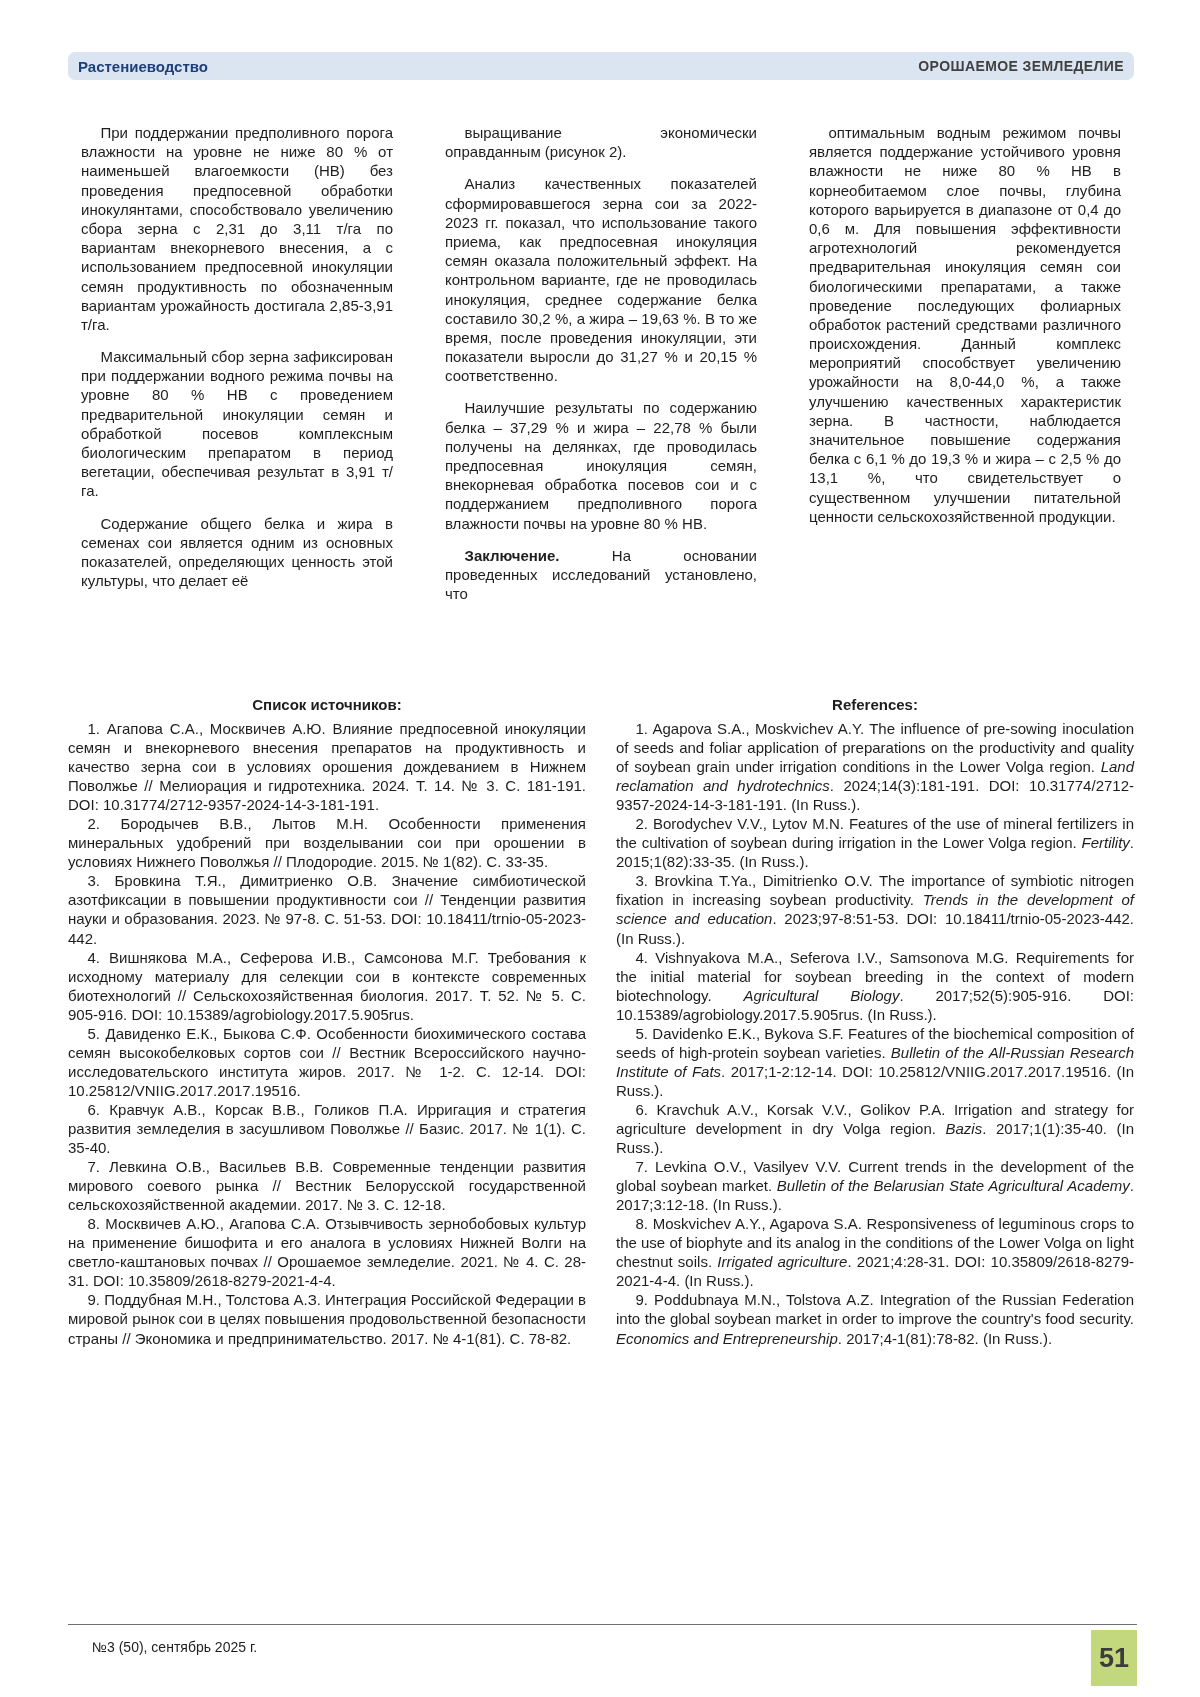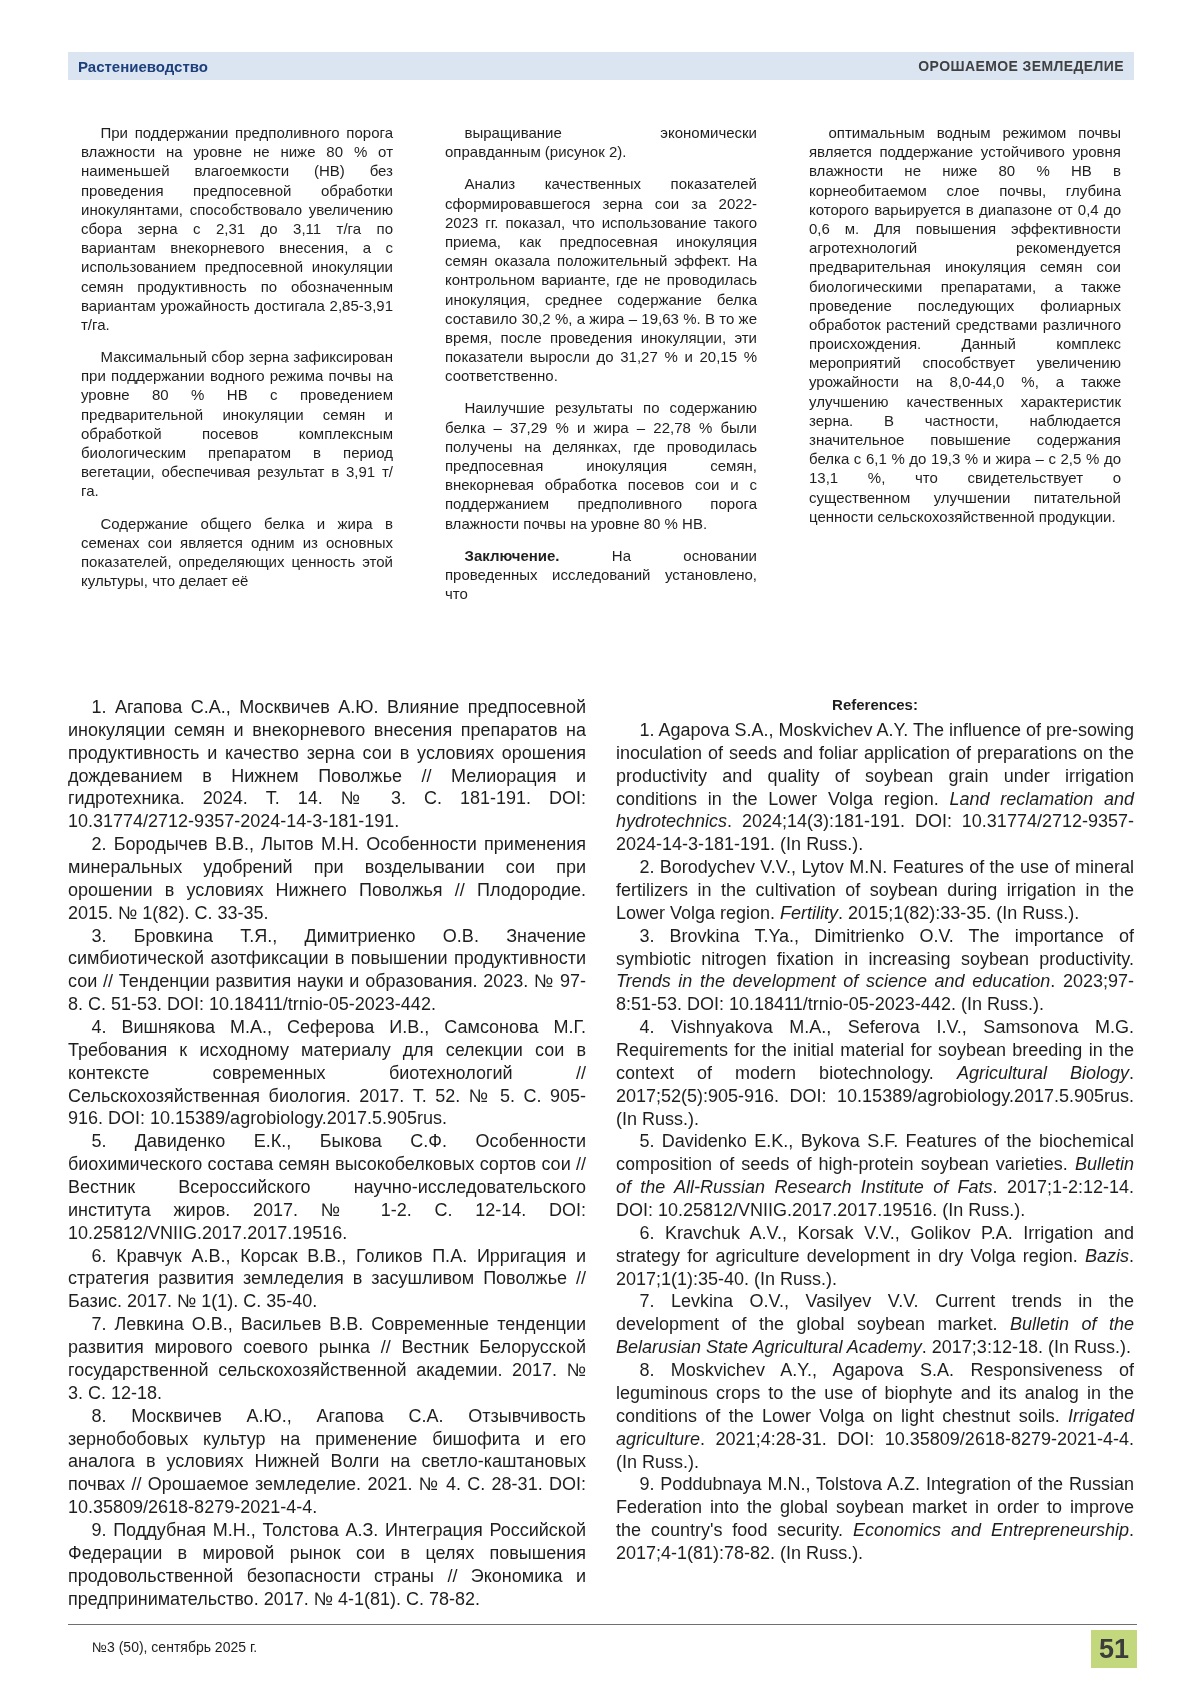--- a/index.html
+++ b/index.html
@@ -6,21 +6,21 @@
   body{
     width:1200px;height:1697px;position:relative;background:#ffffff;
     font-family:"Liberation Sans",sans-serif;color:#1e1e1e;
   }
   .page{position:absolute;inset:0;overflow:hidden;}
 
   
   .header-bar{
     position:absolute;top:52px;left:68px;width:1066px;height:28px;
     background:#dbe5f1;display:flex;align-items:center;justify-content:space-between;
-    padding:0 10px;box-sizing:border-box;
+    padding:0 10px;box-sizing:border-box;border-radius:7px;
   }
   .header-left{font-weight:bold;font-size:15px;color:#1d3f7b;}
   .header-right{font-weight:bold;font-size:14px;color:#404040;letter-spacing:0.4px;}
 
   
   .article{
     position:absolute;top:110px;left:68px;width:1066px;
     display:grid;grid-template-columns:1fr 1fr 1fr;column-gap:26px;
   }
   .col p{
@@ -30,33 +30,33 @@
   .col p b{font-weight:bold;}
 
   
   .references{
     position:absolute;top:696px;left:68px;width:1066px;
     display:grid;grid-template-columns:1fr 1fr;column-gap:30px;
   }
   .ref-col h3{margin:0 0 6px;text-align:center;font-size:15px;font-weight:bold;color:#1e1e1e;}
   .ref-col p{
     margin:0;text-indent:1.3em;text-align:justify;
-    font-size:18px;line-height:1.27;
+    font-size:15px;line-height:1.27;
   }
   .ref-col p i{font-style:italic;}
 
   
   .footer{
     position:absolute;top:1624px;left:68px;width:1069px;
     border-top:1.5px solid #6f6f6f;
     display:flex;align-items:flex-start;justify-content:space-between;
   }
   .issue{font-size:14px;padding-top:14px;color:#1e1e1e;margin-left:24px;}
   .page-badge{
-    margin-top:5px;width:46px;height:38px;background:#c3d87c;
+    margin-top:5px;width:46px;height:56px;background:#c3d87c;
     display:flex;align-items:center;justify-content:center;
     font-size:27px;font-weight:bold;color:#3c3c3c;
   }
 </style>
 </head>
 <body>
 
 <div class="page">
 
   <div class="header-bar">
@@ -76,20 +76,21 @@
         <p>Наилучшие результаты по содержанию белка – 37,29 % и жира – 22,78 % были получены на делянках, где проводилась предпосевная инокуляция семян, внекорневая обработка посевов сои и с поддержанием предполивного порога влажности почвы на уровне 80 % НВ.</p>
         <p><b>Заключение.</b> На основании проведенных исследований установлено, что</p>
       </div>
     <div class="col">
         <p>оптимальным водным режимом почвы является поддержание устойчивого уровня влажности не ниже 80 % НВ в корнеобитаемом слое почвы, глубина которого варьируется в диапазоне от 0,4 до 0,6 м. Для повышения эффективности агротехнологий рекомендуется предварительная инокуляция семян сои биологическими препаратами, а также проведение последующих фолиарных обработок растений средствами различного происхождения. Данный комплекс мероприятий способствует увеличению урожайности на 8,0-44,0 %, а также улучшению качественных характеристик зерна. В частности, наблюдается значительное повышение содержания белка с 6,1 % до 19,3 % и жира – с 2,5 % до 13,1 %, что свидетельствует о существенном улучшении питательной ценности сельскохозяйственной продукции.</p>
       </div>
   </div>
 
   <div class="references">
     <div class="ref-col">
+      <h3>Список источников:</h3>
       <div>
           <p>1. Агапова С.А., Москвичев А.Ю. Влияние предпосевной инокуляции семян и внекорневого внесения препаратов на продуктивность и качество зерна сои в условиях орошения дождеванием в Нижнем Поволжье // Мелиорация и гидротехника. 2024. Т. 14. № 3. С. 181-191. DOI: 10.31774/2712-9357-2024-14-3-181-191.</p>
           <p>2. Бородычев В.В., Лытов М.Н. Особенности применения минеральных удобрений при возделывании сои при орошении в условиях Нижнего Поволжья // Плодородие. 2015. № 1(82). С. 33-35.</p>
           <p>3. Бровкина Т.Я., Димитриенко О.В. Значение симбиотической азотфиксации в повышении продуктивности сои // Тенденции развития науки и образования. 2023. № 97-8. С. 51-53. DOI: 10.18411/trnio-05-2023-442.</p>
           <p>4. Вишнякова М.А., Сеферова И.В., Самсонова М.Г. Требования к исходному материалу для селекции сои в контексте современных биотехнологий // Сельскохозяйственная биология. 2017. Т. 52. № 5. С. 905-916. DOI: 10.15389/agrobiology.2017.5.905rus.</p>
           <p>5. Давиденко Е.К., Быкова С.Ф. Особенности биохимического состава семян высокобелковых сортов сои // Вестник Всероссийского научно-исследовательского института жиров. 2017. № 1-2. С. 12-14. DOI: 10.25812/VNIIG.2017.2017.19516.</p>
           <p>6. Кравчук А.В., Корсак В.В., Голиков П.А. Ирригация и стратегия развития земледелия в засушливом Поволжье // Базис. 2017. № 1(1). С. 35-40.</p>
           <p>7. Левкина О.В., Васильев В.В. Современные тенденции развития мирового соевого рынка // Вестник Белорусской государственной сельскохозяйственной академии. 2017. № 3. С. 12-18.</p>
           <p>8. Москвичев А.Ю., Агапова С.А. Отзывчивость зернобобовых культур на применение бишофита и его аналога в условиях Нижней Волги на светло-каштановых почвах // Орошаемое земледелие. 2021. № 4. С. 28-31. DOI: 10.35809/2618-8279-2021-4-4.</p>
           <p>9. Поддубная М.Н., Толстова А.З. Интеграция Российской Федерации в мировой рынок сои в целях повышения продовольственной безопасности страны // Экономика и предпринимательство. 2017. № 4-1(81). С. 78-82.</p>

